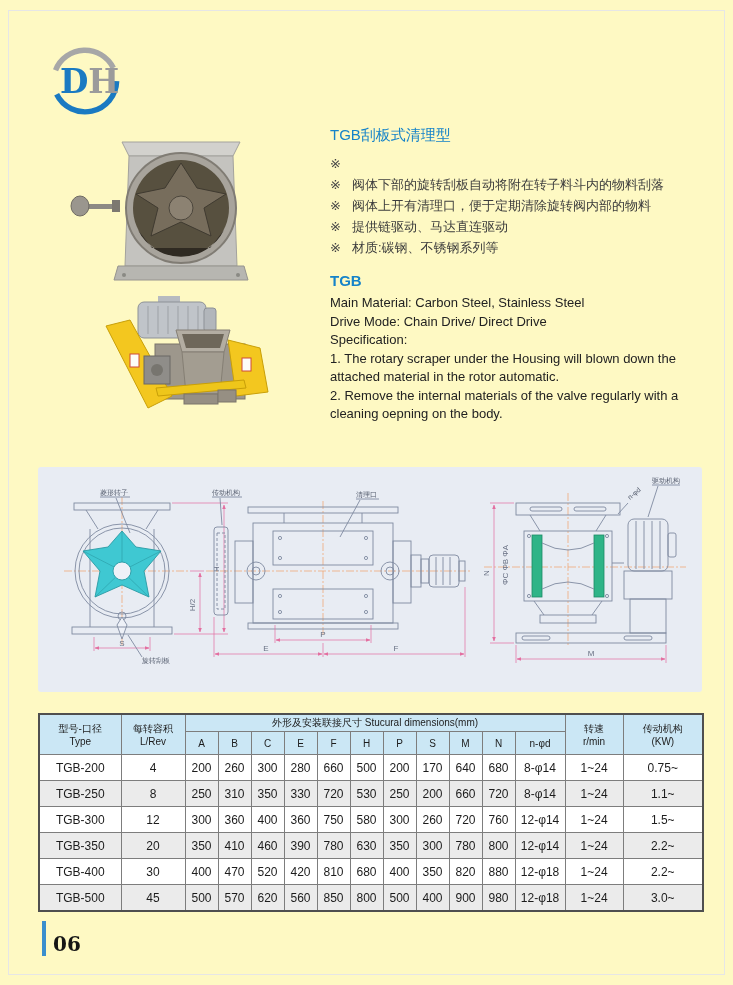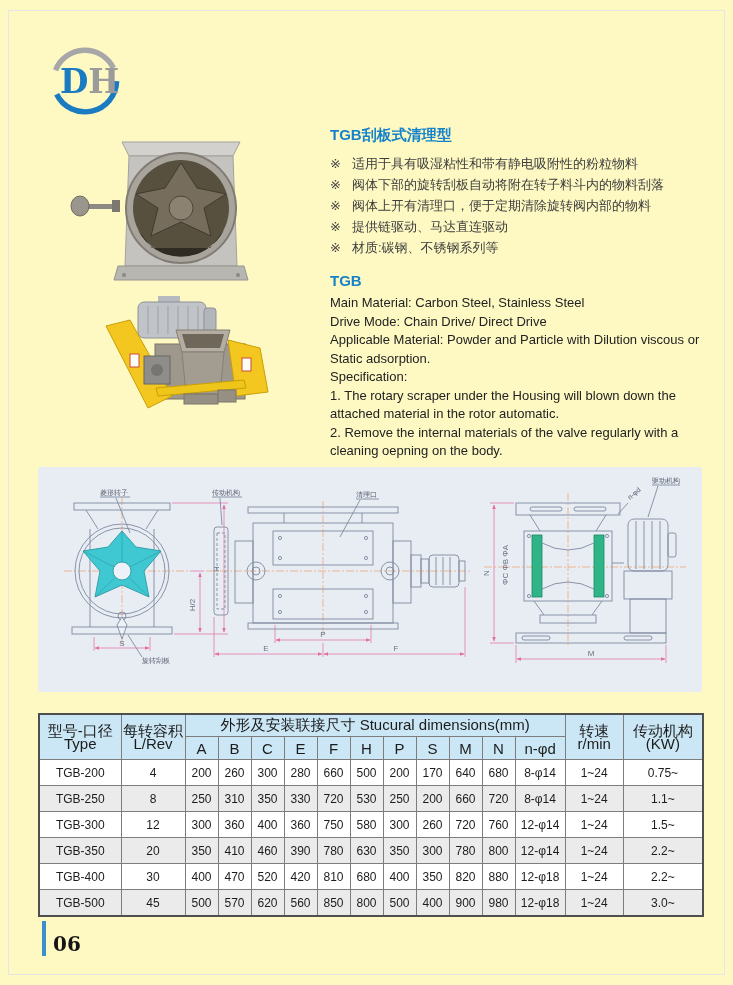--- a/index.html
+++ b/index.html
@@ -17,42 +17,42 @@
   }
   .banner-zh{color:#fff;font-size:27px;font-weight:bold;letter-spacing:1px;line-height:1;}
   .banner-en{color:#e8f2fb;font-size:15px;line-height:1;padding-top:10px;}
 
   
   .photo1{position:absolute;left:70px;top:138px;width:210px;height:150px;}
   .photo2{position:absolute;left:100px;top:296px;width:200px;height:125px;}
 
   
   .textcol{position:absolute;left:330px;top:126px;width:372px;}
-  .feat-title{color:#1583c9;font-size:15px;font-weight:bold;margin:0 0 8px 0;}
+  .feat-title{color:#1583c9;font-size:15px;font-weight:normal;margin:0 0 8px 0;}
   .bullet{display:flex;font-size:13px;color:#3d3d3d;line-height:21px;}
   .bullet .marker{width:22px;flex:0 0 22px;color:#444;}
   .spec-title{color:#1583c9;font-size:15px;font-weight:bold;margin:14px 0 5px 0;}
   .spec-line{font-size:13px;color:#222;line-height:18.5px;}
 
   
   .panel{position:absolute;left:38px;top:467px;width:664px;height:225px;background:#e8ecf3;border-radius:3px;}
   .panel svg{display:block;}
   .ol{stroke:#7f8aa0;stroke-width:0.9;fill:none;}
   .olf{stroke:#7f8aa0;stroke-width:0.9;fill:#eef1f7;}
   .dim{stroke:#e36fa0;stroke-width:0.7;fill:none;}
   .cl{stroke:#f0a268;stroke-width:0.7;fill:none;stroke-dasharray:8 2 2 2;}
   .callout-t{fill:#555d6e;font-size:7px;font-family:"Liberation Sans",sans-serif;}
   .dim-t{fill:#697184;font-size:8px;font-family:"Liberation Sans",sans-serif;}
 
   
   .tbl-wrap{position:absolute;left:38px;top:713px;width:664px;}
   table{border-collapse:collapse;table-layout:fixed;width:664px;font-family:"Liberation Sans","DejaVu Sans",sans-serif;}
   th,td{border:1px solid #7d7d7d;text-align:center;vertical-align:middle;padding:1px 0;}
   table{border:2px solid #4f4f4f;}
-  thead th{background:#cbe7f5;font-weight:400;font-size:15px;color:#1c1c1c;}
+  thead th{background:#cbe7f5;font-weight:400;font-size:10px;color:#1c1c1c;}
   thead .th2 div{line-height:13px;}
   tbody td{font-size:12px;color:#1c1c1c;height:23px;background:#fff;}
   tbody tr.alt td{background:#ebebeb;}
   thead tr.dimrow th{height:20px;}
 
   
   .footer-bar{position:absolute;left:42px;top:921px;width:4px;height:35px;background:#3a8fcd;}
   .page-num{position:absolute;left:53px;top:932px;font-family:"DejaVu Serif","Liberation Serif",serif;font-weight:bold;font-size:20px;color:#151515;}
 </style>
 </head>
@@ -111,21 +111,20 @@
     <polygon points="56,92 144,84 146,92 58,100" fill="#eec61a" stroke="#c89f08"></polygon>
     <rect x="84" y="98" width="34" height="10" fill="#968f83" stroke="#7a756b"></rect>
     <rect x="118" y="94" width="18" height="12" fill="#968f83" stroke="#7a756b"></rect>
   </svg>
 
   <div class="textcol">
     <div class="feat-title">TGB刮板式清理型</div>
     <div id="featureList">
         <div class="bullet">
           <span class="marker">※</span>
-          <span class="bullet-text">适用于具有吸湿粘性和带有静电吸附性的粉粒物料</span>
         </div>
         <div class="bullet">
           <span class="marker">※</span>
           <span class="bullet-text">阀体下部的旋转刮板自动将附在转子料斗内的物料刮落</span>
         </div>
         <div class="bullet">
           <span class="marker">※</span>
           <span class="bullet-text">阀体上开有清理口，便于定期清除旋转阀内部的物料</span>
         </div>
         <div class="bullet">
@@ -134,21 +133,20 @@
         </div>
         <div class="bullet">
           <span class="marker">※</span>
           <span class="bullet-text">材质:碳钢、不锈钢系列等</span>
         </div>
       </div>
     <div class="spec-title">TGB</div>
     <div id="specLines">
         <div class="spec-line">Main Material: Carbon Steel, Stainless Steel</div>
         <div class="spec-line">Drive Mode: Chain Drive/ Direct Drive</div>
-        <div class="spec-line">Applicable Material: Powder and Particle with Dilution viscous or Static adsorption.</div>
         <div class="spec-line">Specification:</div>
         <div class="spec-line">1. The rotary scraper under the Housing will blown down the attached material in the rotor automatic.</div>
         <div class="spec-line">2. Remove the internal materials of the valve regularly with a cleaning oepning on the body.</div>
       </div>
   </div>
 
   <div class="panel">
     <svg width="664" height="225" viewBox="0 0 664 225">
       <defs>
         <marker id="arr" viewBox="0 0 10 10" refX="9" refY="5" markerWidth="7" markerHeight="7" orient="auto-start-reverse">

